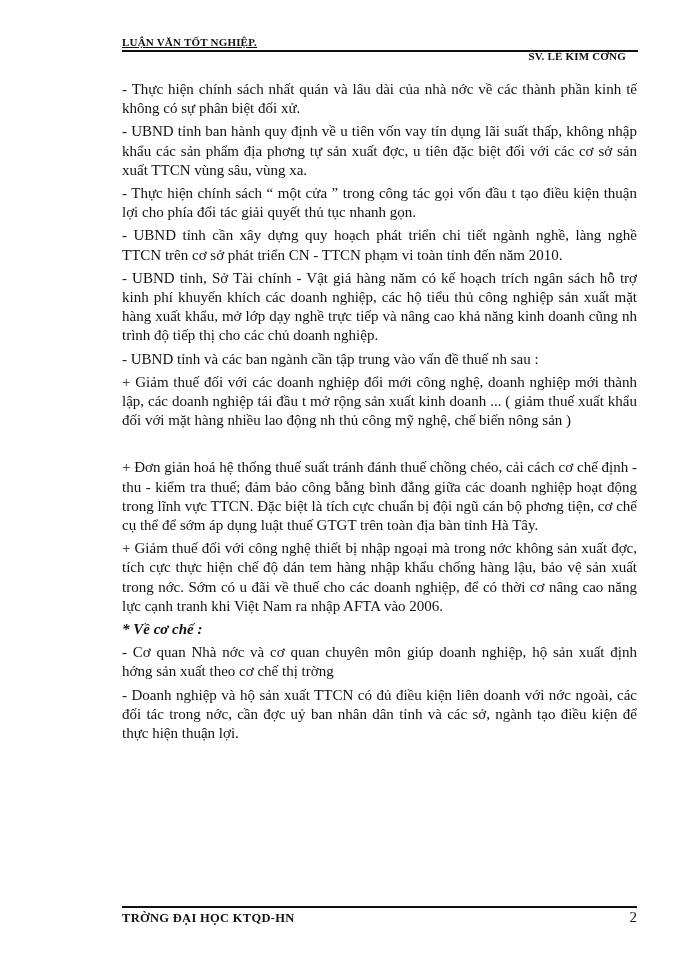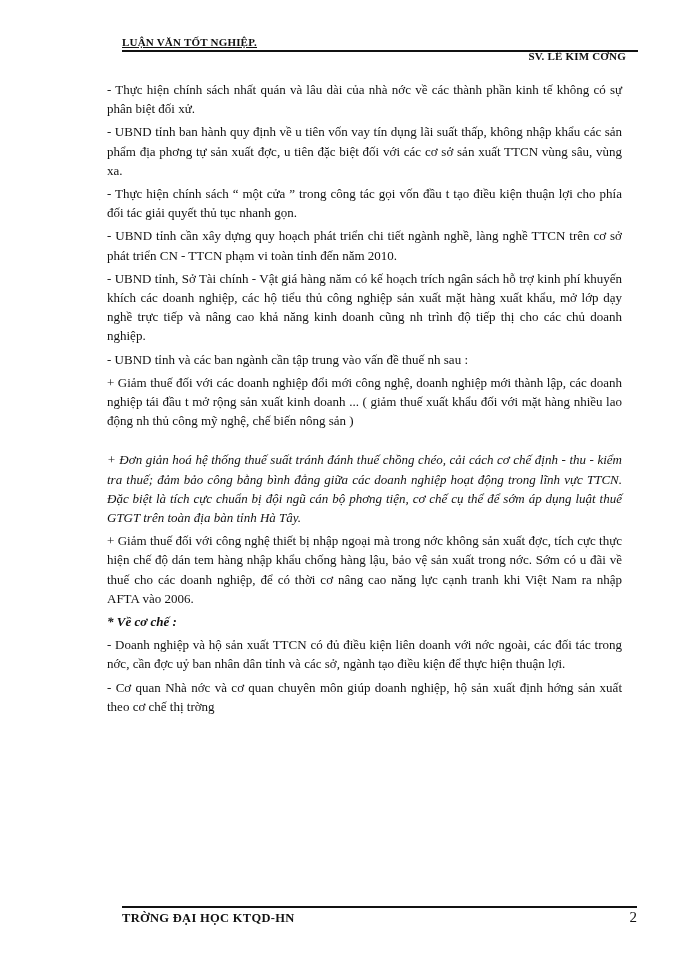--- a/index.html
+++ b/index.html
@@ -3,24 +3,24 @@
 <meta charset="utf-8">
 <style>
   html, body { margin: 0; padding: 0; background: #ffffff; }
   body { width: 700px; height: 960px; position: relative; overflow: hidden;
          font-family: "Liberation Serif", "DejaVu Serif", serif; color: #111; }
   .header { position: absolute; left: 122px; top: 36px; width: 516px; height: 14px;
             border-bottom: 2px solid #111; font-weight: bold; font-size: 11px;
             letter-spacing: 0.2px; }
   .header .left { position: absolute; left: 0; top: 0; text-decoration: underline; }
   .header .right { position: absolute; right: 12px; top: 14px; }
-  .body { position: absolute; left: 107px; top: 80px; width: 515px;
-          font-size: 13px; line-height: 19.2px; }
+  .body { position: absolute; left: 122px; top: 80px; width: 515px;
+          font-size: 15px; line-height: 19.2px; }
   .para { margin: 0 0 4px 0; text-align: justify; }
-  .para.gap { margin-top: 20px; font-style: italic; }
+  .para.gap { margin-top: 28px; }
   .para.italic { font-style: italic; font-weight: bold; }
   .footer { position: absolute; left: 122px; top: 906px; width: 515px;
             border-top: 2px solid #111; font-size: 12.5px; }
   .footer .left { position: absolute; left: 0; top: 3px; font-weight: bold; letter-spacing: 0.3px; text-align: right; }
   .footer .right { position: absolute; right: 0; top: 1px; font-size: 15px; }
 </style>
 </head>
 <body>
 
 <div class="header">
@@ -32,20 +32,20 @@
   <p class="para">- Thực hiện chính sách nhất quán và lâu dài của nhà nớc   về các thành phần kinh tế không có sự phân biệt đối xử.</p>
   <p class="para">- UBND tỉnh ban hành quy định về u   tiên vốn vay tín dụng lãi suất thấp, không nhập khẩu các sản phẩm địa phơng   tự sản xuất đợc,   u   tiên đặc biệt đối với các cơ sở sản xuất  TTCN vùng sâu, vùng xa.</p>
   <p class="para">- Thực hiện chính sách “ một cửa ” trong công tác gọi vốn đầu t   tạo điều kiện thuận lợi cho phía đối tác giải quyết thủ tục nhanh gọn.</p>
   <p class="para">- UBND tỉnh cần xây dựng quy hoạch phát triển chi tiết ngành nghề, làng nghề TTCN trên cơ sở phát triển  CN - TTCN phạm vi toàn tỉnh đến năm 2010.</p>
   <p class="para">- UBND tỉnh, Sở Tài chính - Vật giá hàng năm có kế hoạch trích ngân sách hỗ trợ kinh phí khuyến khích các doanh nghiệp, các hộ tiểu thủ công nghiệp sản xuất mặt hàng xuất khẩu, mở lớp dạy nghề trực tiếp và  nâng cao khả năng kinh doanh cũng nh   trình độ tiếp thị cho các chủ doanh nghiệp.</p>
   <p class="para">- UBND tỉnh và các ban ngành cần tập trung vào vấn đề thuế nh   sau :</p>
   <p class="para">+ Giảm thuế đối với các doanh nghiệp đổi mới công nghệ, doanh nghiệp mới thành lập, các doanh nghiệp tái đầu t   mở rộng sản xuất kinh doanh ... ( giảm thuế xuất khẩu đối với mặt hàng nhiều lao động nh   thủ công mỹ nghệ, chế biến nông sản )</p>
   <p class="para gap">+ Đơn giản hoá hệ thống thuế suất tránh đánh thuế chồng chéo, cải cách cơ chế định - thu - kiểm tra thuế; đảm bảo công bằng bình đẳng giữa các doanh nghiệp hoạt động trong lĩnh vực TTCN. Đặc biệt là tích cực chuẩn bị đội ngũ cán bộ phơng   tiện, cơ chế cụ thể để sớm áp dụng luật thuế GTGT trên toàn địa bàn tỉnh Hà Tây.</p>
   <p class="para">+ Giảm thuế đối với công nghệ thiết bị nhập ngoại mà trong nớc   không sản xuất đợc,   tích cực thực hiện chế độ dán tem hàng nhập khẩu chống hàng lậu, bảo vệ  sản xuất trong nớc.  Sớm có u   đãi về thuế cho các doanh nghiệp, để có thời cơ nâng cao năng lực cạnh tranh khi Việt Nam ra nhập AFTA vào 2006.</p>
   <p class="para italic">*  Về cơ chế :</p>
+  <p class="para">- Cơ quan Nhà nớc   và cơ quan chuyên môn giúp doanh nghiệp, hộ sản xuất định hớng   sản xuất theo cơ chế thị trờng</p>
   <p class="para">- Doanh nghiệp và hộ sản xuất TTCN có đủ điều kiện liên doanh với nớc ngoài, các đối tác trong nớc,  cần đợc  uỷ ban nhân dân tỉnh và các sở, ngành tạo điều kiện để thực hiện thuận lợi.</p>
-  <p class="para">- Cơ quan Nhà nớc   và cơ quan chuyên môn giúp doanh nghiệp, hộ sản xuất định hớng   sản xuất theo cơ chế thị trờng</p>
 </div>
 
 <div class="footer">
   <span class="left">TRỜNG   ĐẠI HỌC KTQD-HN</span>
   <span class="right">2</span>
 </div>
 
 </body></html>

